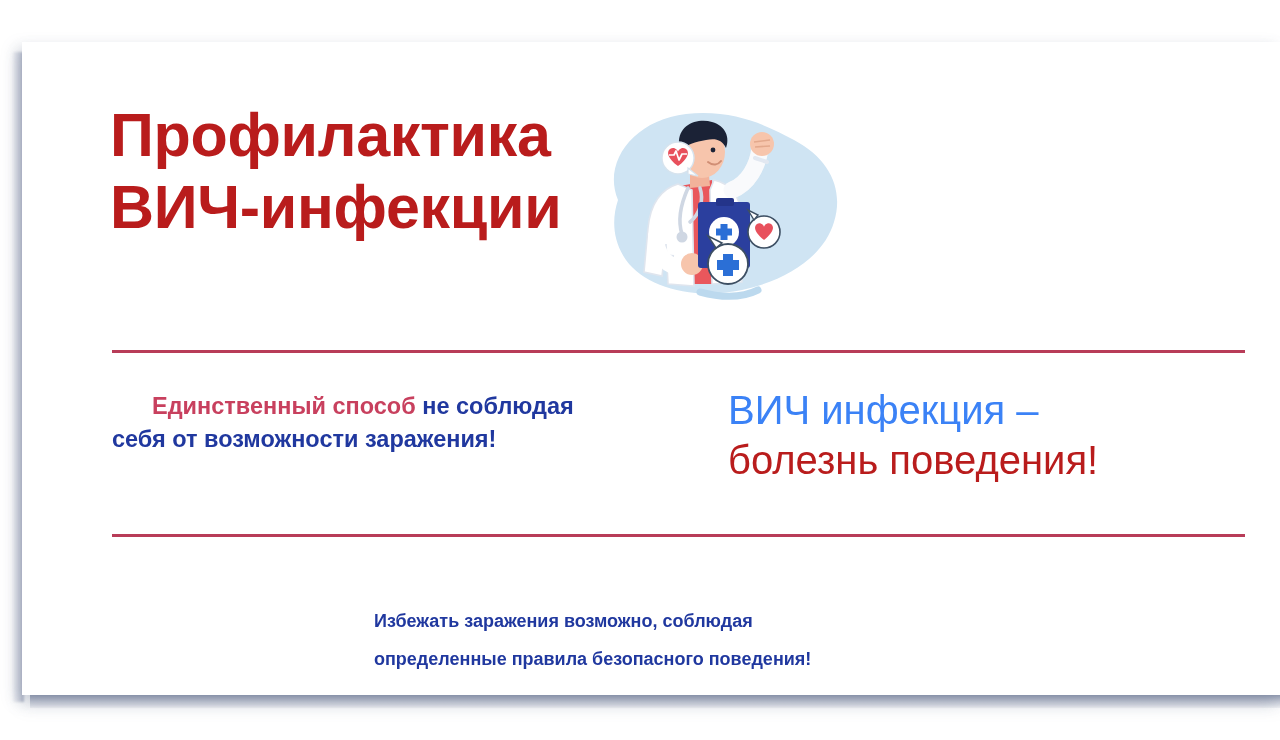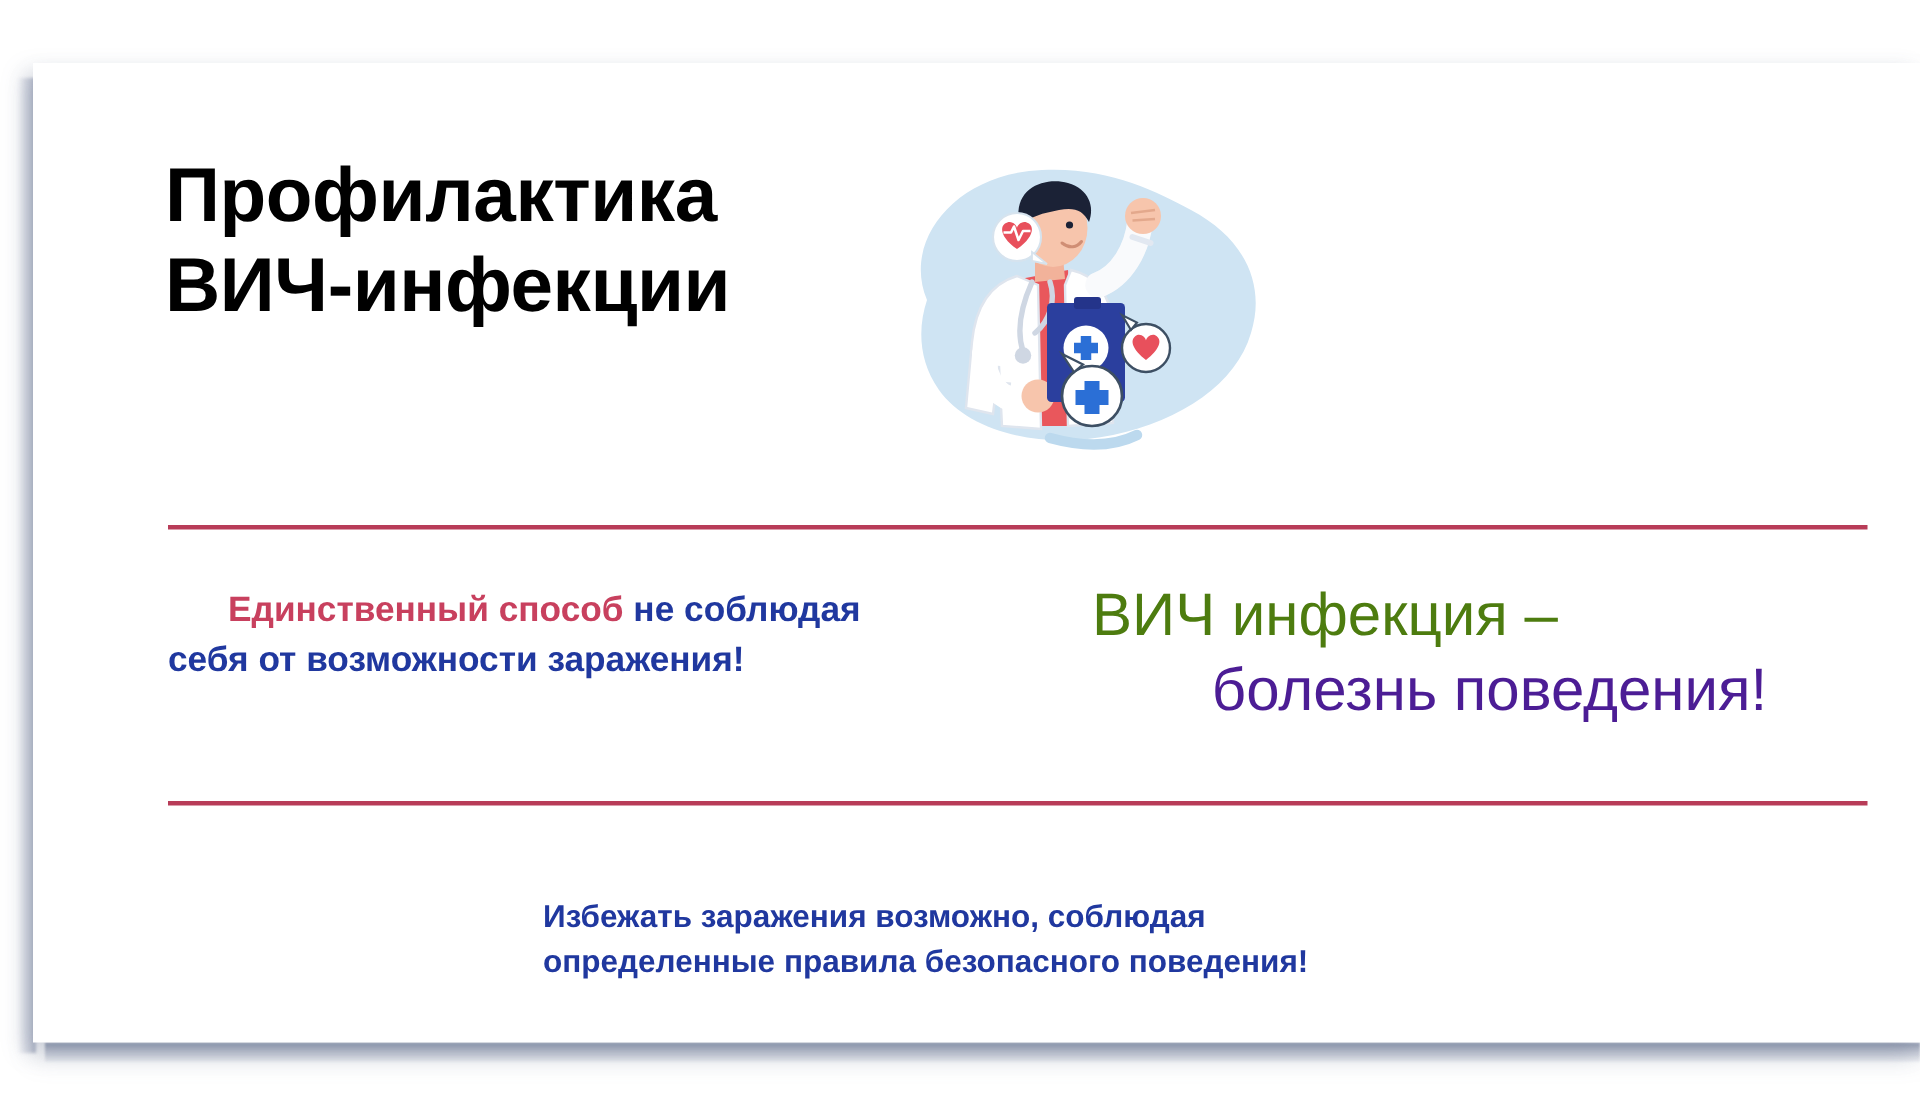--- a/index.html
+++ b/index.html
@@ -59,24 +59,24 @@
   }
 
   
   #title-block {
     position: absolute;
     left: 88px;
     top: 58px;
     width: 470px;
   }
   .slide-title-line {
-    font-size: 51px;
+    font-size: 61px;
     font-weight: 700;
     line-height: 1.18;
-    color: #000000;
+    color: #b91c1c;
     letter-spacing: -0.3px;
     white-space: nowrap;
   }
 
   
   #illustration {
     position: absolute;
     left: 560px;
     top: 62px;
     width: 270px;
@@ -116,36 +116,36 @@
     left: 706px;
     top: 344px;
     width: 530px;
   }
   .headline-line {
     font-size: 40px;
     font-weight: 400;
     line-height: 1.24;
     white-space: nowrap;
   }
-  .headline-red  { color: #4d7c0f; }
-  .headline-blue { color: #4c1d95; text-align: center; }
+  .headline-red  { color: #3b82f6; }
+  .headline-blue { color: #b91c1c; }
 
   
   #bottom-caption {
     position: absolute;
     left: 340px;
     top: 555px;
     width: 740px;
   }
   .caption-line {
-    font-size: 21px;
+    font-size: 18px;
     font-weight: 600;
     line-height: 1.44;
     color: #20389f;
-    margin: 0;
+    margin: 12px;
     white-space: nowrap;
   }
 </style>
 </head>
 <body>
 
 <div id="slide-stage">
 
   <div id="slide-shadow-left"></div>
   <div id="slide-shadow-band"></div>

